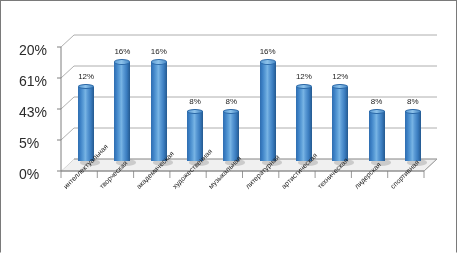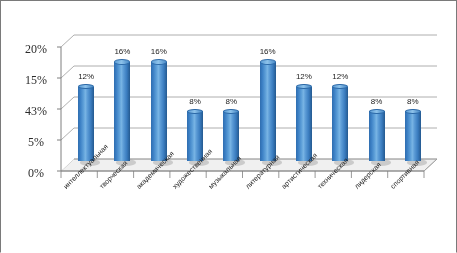--- a/index.html
+++ b/index.html
@@ -24,27 +24,26 @@
   }
   #chart-area {
     position: absolute;
     left: 0;
     top: 0;
     width: 457px;
     height: 253px;
   }
   .y-tick-label {
     position: absolute;
-    font-size: 12px;
+    font-size: 14px;
     color: #2b2b2b;
-    text-align: center;
+    text-align: left;
     width: 34px;
     letter-spacing: 0px;
     white-space: nowrap;
-    font-family: Liberation Serif, serif;
   }
   .x-cat-label {
     position: absolute;
     font-size: 7px;
     color: #1c1c1c;
     white-space: nowrap;
     transform-origin: left top;
     transform: rotate(-45deg);
     letter-spacing: 0px;
   }
@@ -138,21 +137,21 @@
           <line x1="241.5" y1="170" x2="241.5" y2="177" stroke="#7f7f7f" stroke-width="0.8"></line>
           <line x1="277.79999999999995" y1="170" x2="277.79999999999995" y2="177" stroke="#7f7f7f" stroke-width="0.8"></line>
           <line x1="314.09999999999997" y1="170" x2="314.09999999999997" y2="177" stroke="#7f7f7f" stroke-width="0.8"></line>
           <line x1="350.4" y1="170" x2="350.4" y2="177" stroke="#7f7f7f" stroke-width="0.8"></line>
           <line x1="386.7" y1="170" x2="386.7" y2="177" stroke="#7f7f7f" stroke-width="0.8"></line>
           <line x1="423" y1="170" x2="423" y2="177" stroke="#7f7f7f" stroke-width="0.8"></line>
         </g>
     </svg>
 
     <div class="y-tick-label" style="left:18px; top:41px;">20%</div>
-    <div class="y-tick-label" style="left:18px; top:72px;">15%</div>
+    <div class="y-tick-label" style="left:18px; top:72px;">61%</div>
     <div class="y-tick-label" style="left:18px; top:103px;">43%</div>
     <div class="y-tick-label" style="left:18px; top:134px;">5%</div>
     <div class="y-tick-label" style="left:18px; top:165px;">0%</div>
 
     <div id="bars-layer">
         <div class="shadow-ell" style="left: 79.15px; top: 158.25px; width: 20px; height: 6.5px;"></div>
         <div class="cyl" style="left: 77.15px; top: 82.85px; width: 16px; height: 79.9px;">
           <div class="cyl-bottom" style="top: 71.65px; height: 5.5px;"></div>
           <div class="cyl-body" style="top: 2.75px; height: 74.4px;"></div>
           <div class="cyl-top" style="top: 0px; height: 5.5px;"></div>

